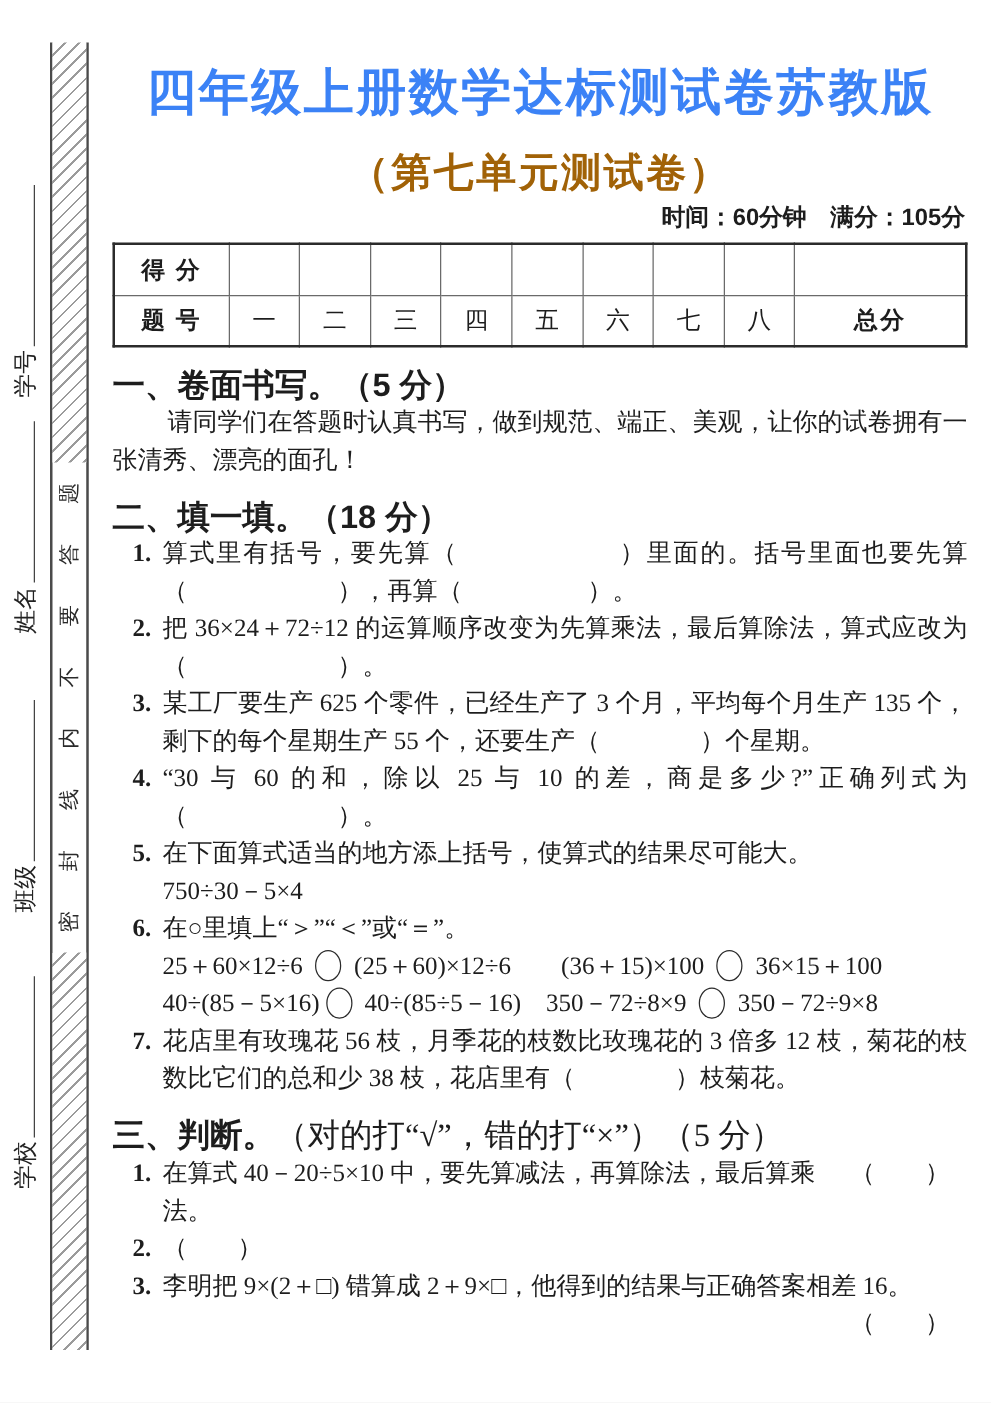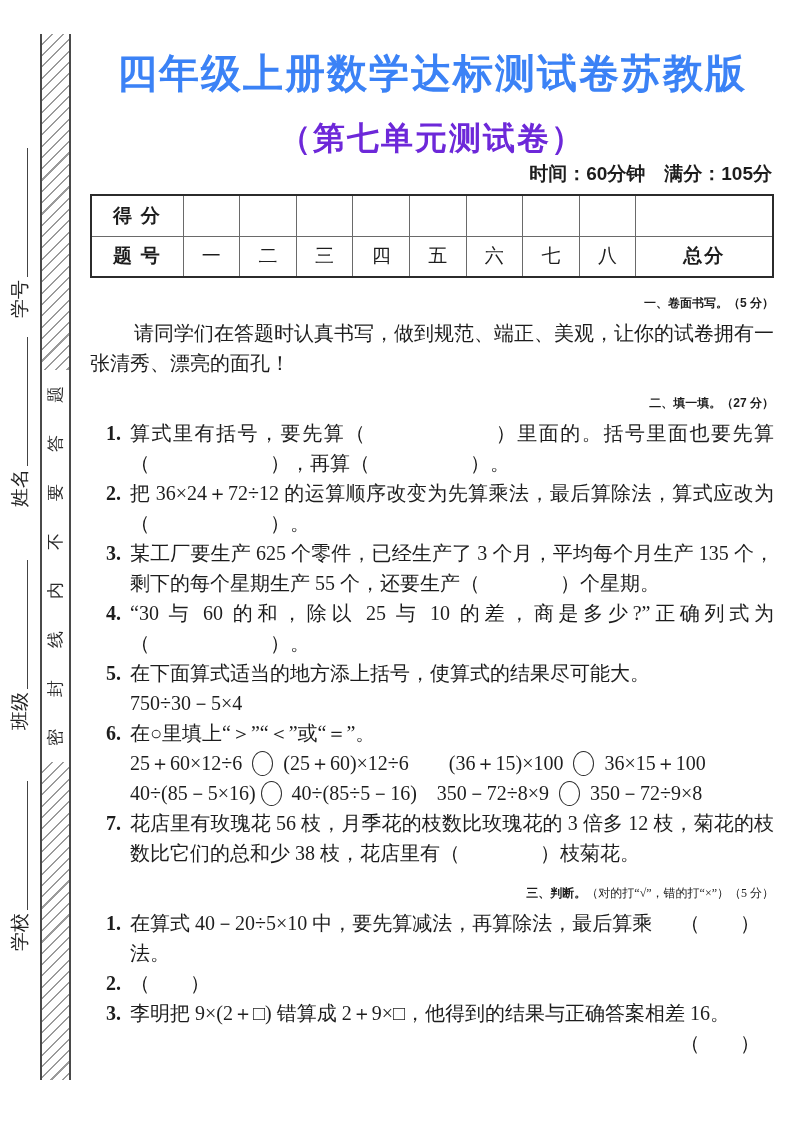--- a/index.html
+++ b/index.html
@@ -38,38 +38,38 @@
   
   .content { position:absolute; left:90px; top:30px; width:684px; }
   .title {
     font-family:"Liberation Sans", sans-serif; font-weight:900;
     font-size:40px; text-align:center; letter-spacing:2px; margin-top:16px;
     color:#3b82f6;
   }
   .subtitle {
     font-family:"Liberation Sans", sans-serif; font-weight:900;
     font-size:32px; text-align:center; letter-spacing:2px; margin-top:16px;
-    color:#6d28d9;
+    color:#a16207;
   }
   .info {
     font-family:"Liberation Sans", sans-serif; font-weight:700;
     font-size:19px; text-align:right; padding-right:2px;
   }
   table.score {
     width:100%; border-collapse:collapse; table-layout:fixed;
     border:2px solid #2b2b2b; margin-top:7px; font-size:19px;
   }
   table.score td {
     border:1px solid #6a6a6a; height:41px; text-align:center; vertical-align:middle;
   }
   table.score td.hd { font-weight:600; letter-spacing:2px; }
   .sections { margin-top:4px; font-size:20px; line-height:30px; text-align:justify; }
   .sec-head {
     font-family:"Liberation Sans", sans-serif; font-weight:800;
-    font-size:12px; margin-top:10px; text-align:right;
+    font-size:26px; margin-top:15px; text-align:left;
   }
   .sec-head .note { font-family:"Liberation Serif", serif; font-weight:400; }
   .para { text-indent:2.2em; }
   .q { position:relative; padding-left:40px; }
   .qnum { position:absolute; left:16px; font-weight:700; }
   .subline { padding-left:40px; text-align:left; }
   .judge { display:flex; justify-content:space-between; padding-right:14px; text-align:left; }
   .jans { white-space:nowrap; }
   .ans-line { text-align:right; padding-right:14px; }
   .ring {
@@ -159,21 +159,21 @@
         <td class="hd">总分</td>
       </tr>
     </tbody>
       </table>
 
     <div class="sections">
 
       <div class="sec-head">一、卷面书写。（5 分）</div>
       <div class="para">请同学们在答题时认真书写，做到规范、端正、美观，让你的试卷拥有一张清秀、漂亮的面孔！</div>
 
-      <div class="sec-head">二、填一填。（27 分）</div>
+      <div class="sec-head">二、填一填。（18 分）</div>
       <div class="q">
         <span class="qnum">1.</span>
         <span>算式里有括号，要先算（　　　　　　）里面的。括号里面也要先算（　　　　　　），再算（　　　　　）。</span>
       </div>
       <div class="q">
         <span class="qnum">2.</span>
         <span>把 36×24＋72÷12 的运算顺序改变为先算乘法，最后算除法，算式应改为（　　　　　　）。</span>
       </div>
       <div class="q">
         <span class="qnum">3.</span>

